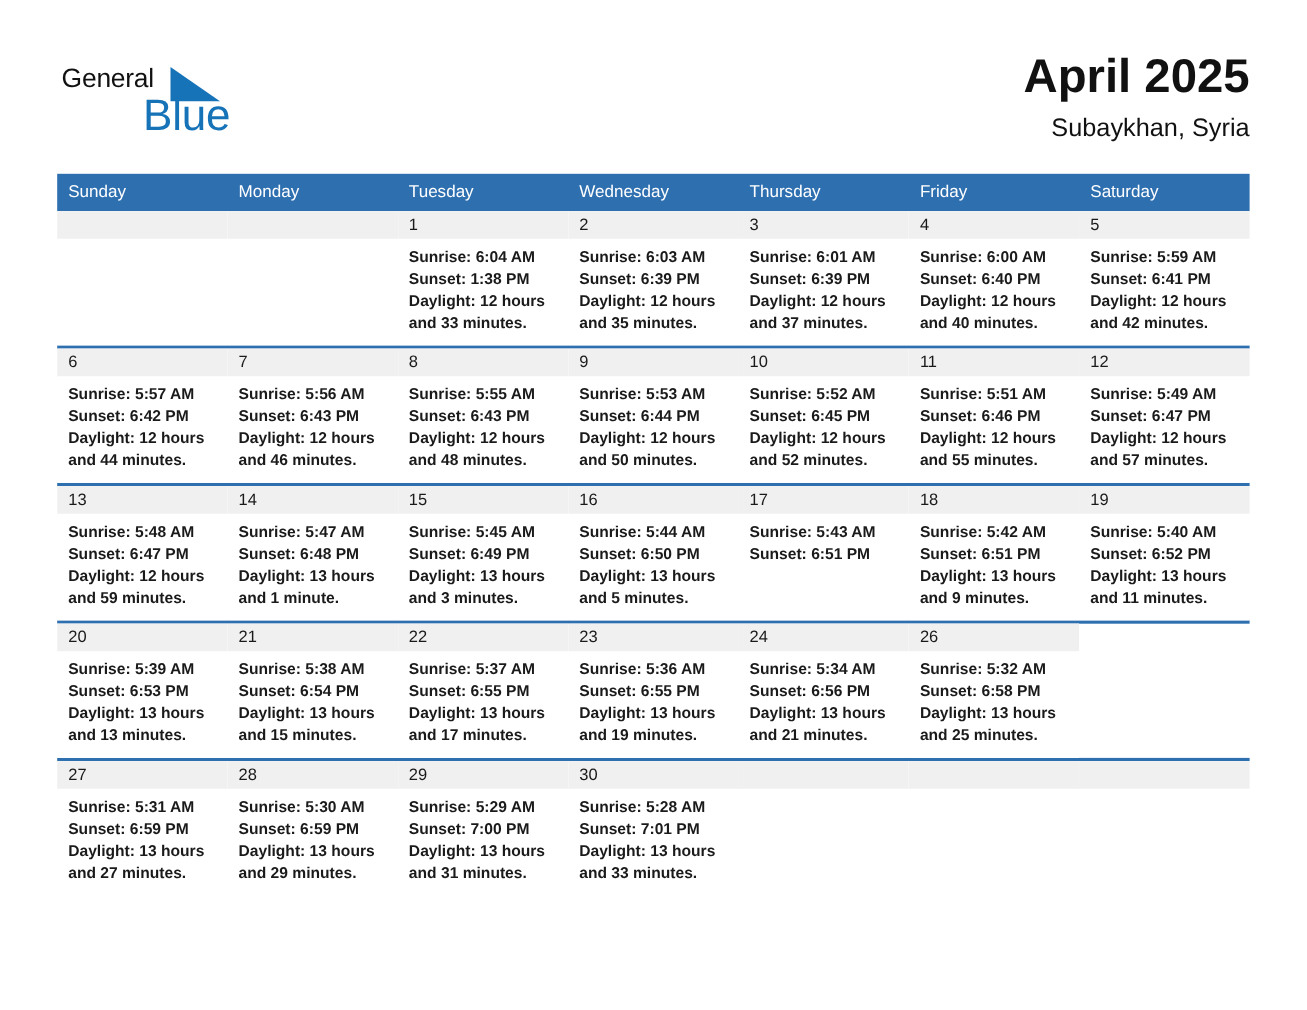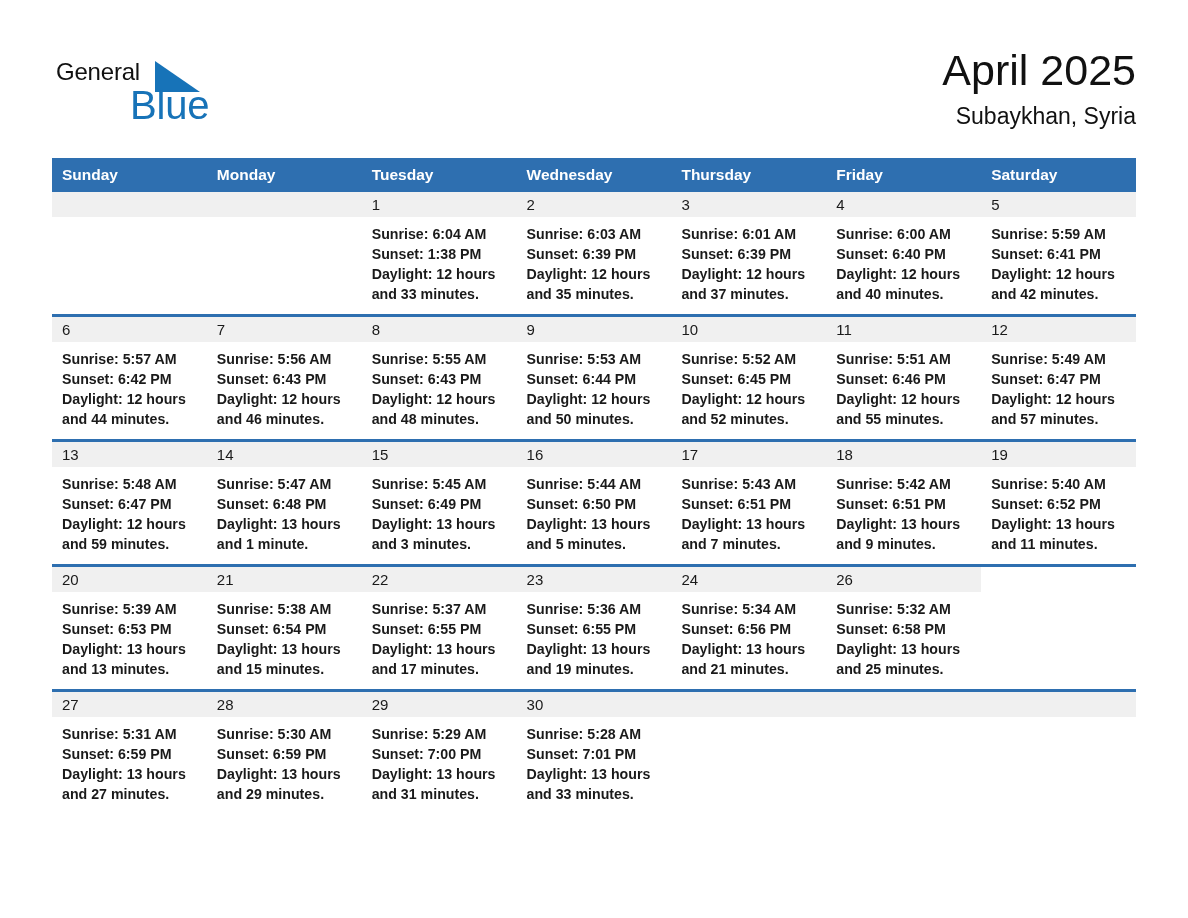--- a/index.html
+++ b/index.html
@@ -73,21 +73,21 @@
 
   .titles {
     position: absolute;
     right: 0;
     top: 0;
     text-align: right;
   }
   .cal-title {
     font-size: 43px;
     line-height: 52px;
-    font-weight: 400;
+    font-weight: 700;
     color: #111111;
     white-space: nowrap;
   }
   .cal-subtitle {
     margin-top: 6px;
     font-size: 23px;
     line-height: 28px;
     font-weight: 400;
     color: #111111;
     white-space: nowrap;
@@ -104,21 +104,21 @@
   .weekday-header {
     display: grid;
     grid-template-columns: repeat(7, 1fr);
     background: #2e6fb0;
   }
   .weekday-cell {
     padding: 7px 0 8px 10px;
     font-size: 15.5px;
     line-height: 19px;
     color: #ffffff;
-    font-weight: 700;
+    font-weight: 400;
     white-space: nowrap;
   }
 
   .week-row {
     display: grid;
     grid-template-columns: repeat(7, 1fr);
     border-top: 3px solid #2e6fb0;
   }
   .week-row:first-of-type {
     border-top: none;
@@ -325,21 +325,20 @@
               <div>Sunrise: 5:44 AM</div>
               <div>Sunset: 6:50 PM</div>
               <div class="daylight">Daylight: 13 hours and 5 minutes.</div>
             </div>
           </div>
           <div class="day-cell">
             <div class="day-number-band">17</div>
             <div class="day-body">
               <div>Sunrise: 5:43 AM</div>
               <div>Sunset: 6:51 PM</div>
-              <div class="daylight">Daylight: 13 hours and 7 minutes.</div>
             </div>
           </div>
           <div class="day-cell">
             <div class="day-number-band">18</div>
             <div class="day-body">
               <div>Sunrise: 5:42 AM</div>
               <div>Sunset: 6:51 PM</div>
               <div class="daylight">Daylight: 13 hours and 9 minutes.</div>
             </div>
           </div>

